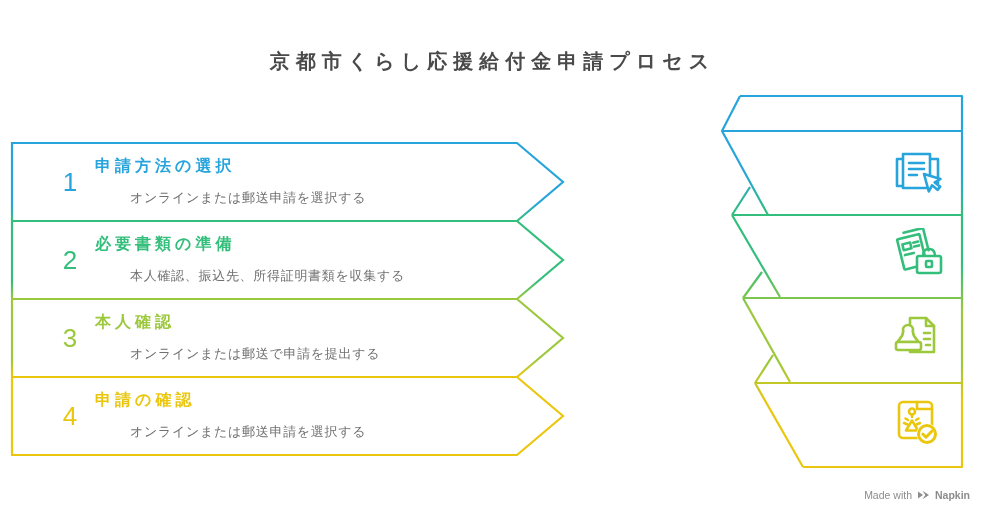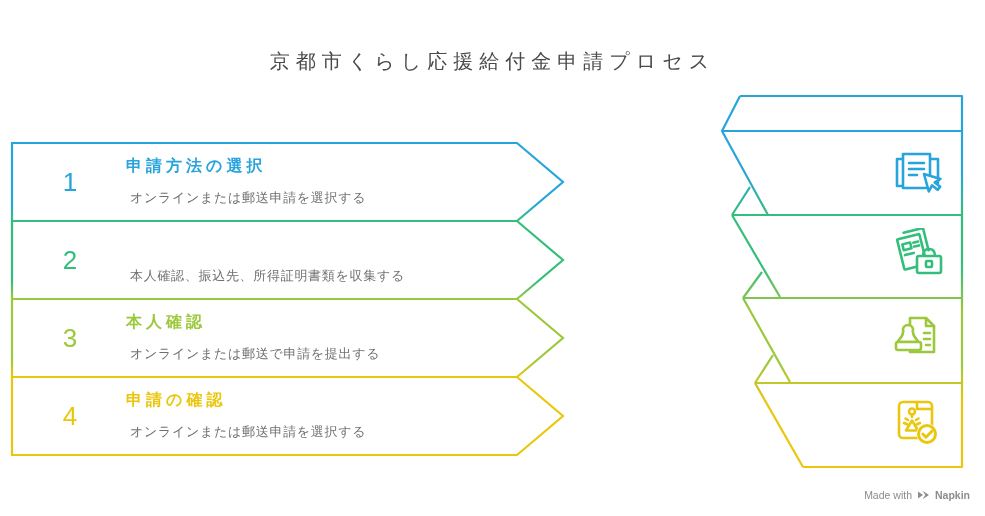--- a/index.html
+++ b/index.html
@@ -3,29 +3,29 @@
 <meta charset="utf-8">
 <style>
   html,body{margin:0;padding:0;background:#fff;}
   .canvas{
     position:relative;width:985px;height:516px;background:#ffffff;
     font-family:"Liberation Sans","DejaVu Sans",sans-serif;overflow:hidden;
   }
   .bg-svg{position:absolute;left:0;top:0;}
   .title{
     position:absolute;top:48px;left:0;right:0;text-align:center;
-    font-size:20px;font-weight:400;letter-spacing:6px;color:#4A4A4A;
+    font-size:20px;font-weight:700;letter-spacing:6px;color:#4A4A4A;
   }
   .step{position:absolute;left:12px;width:505px;height:78px;}
   .num{
     position:absolute;left:34px;top:50%;transform:translateY(-50%);
     width:48px;text-align:center;font-size:26px;font-weight:500;line-height:1;
   }
   .stitle{
-    position:absolute;left:114px;top:13px;
+    position:absolute;left:83px;top:13px;
     font-size:16px;font-weight:700;letter-spacing:4px;white-space:nowrap;
   }
   .sdesc{
     position:absolute;left:97px;top:46px;
     font-size:13px;color:#707070;letter-spacing:0.7px;white-space:nowrap;margin-left:21px;
   }
   .icon{position:absolute;left:889px;width:58px;height:58px;}
   .footer{
     position:absolute;right:15px;bottom:15px;display:flex;align-items:flex-end;gap:5px;
     font-size:10.5px;color:#8C8C8C;text-decoration:none;
@@ -82,20 +82,21 @@
 
   <div class="title">京都市くらし応援給付金申請プロセス</div>
 
   <div class="step" style="top:143px">
     <span class="num" style="color: rgb(39, 164, 220);">1</span>
     <div class="stitle" style="color: rgb(39, 164, 220);">申請方法の選択</div>
     <div class="sdesc">オンラインまたは郵送申請を選択する</div>
   </div>
   <div class="step" style="top:221px">
     <span class="num" style="color: rgb(52, 190, 124);">2</span>
+    <div class="stitle" style="color: rgb(52, 190, 124);">必要書類の準備</div>
     <div class="sdesc">本人確認、振込先、所得証明書類を収集する</div>
   </div>
   <div class="step" style="top:299px">
     <span class="num" style="color: rgb(156, 200, 60);">3</span>
     <div class="stitle" style="color: rgb(156, 200, 60);">本人確認</div>
     <div class="sdesc">オンラインまたは郵送で申請を提出する</div>
   </div>
   <div class="step" style="top:377px">
     <span class="num" style="color: rgb(234, 199, 14);">4</span>
     <div class="stitle" style="color: rgb(234, 199, 14);">申請の確認</div>

